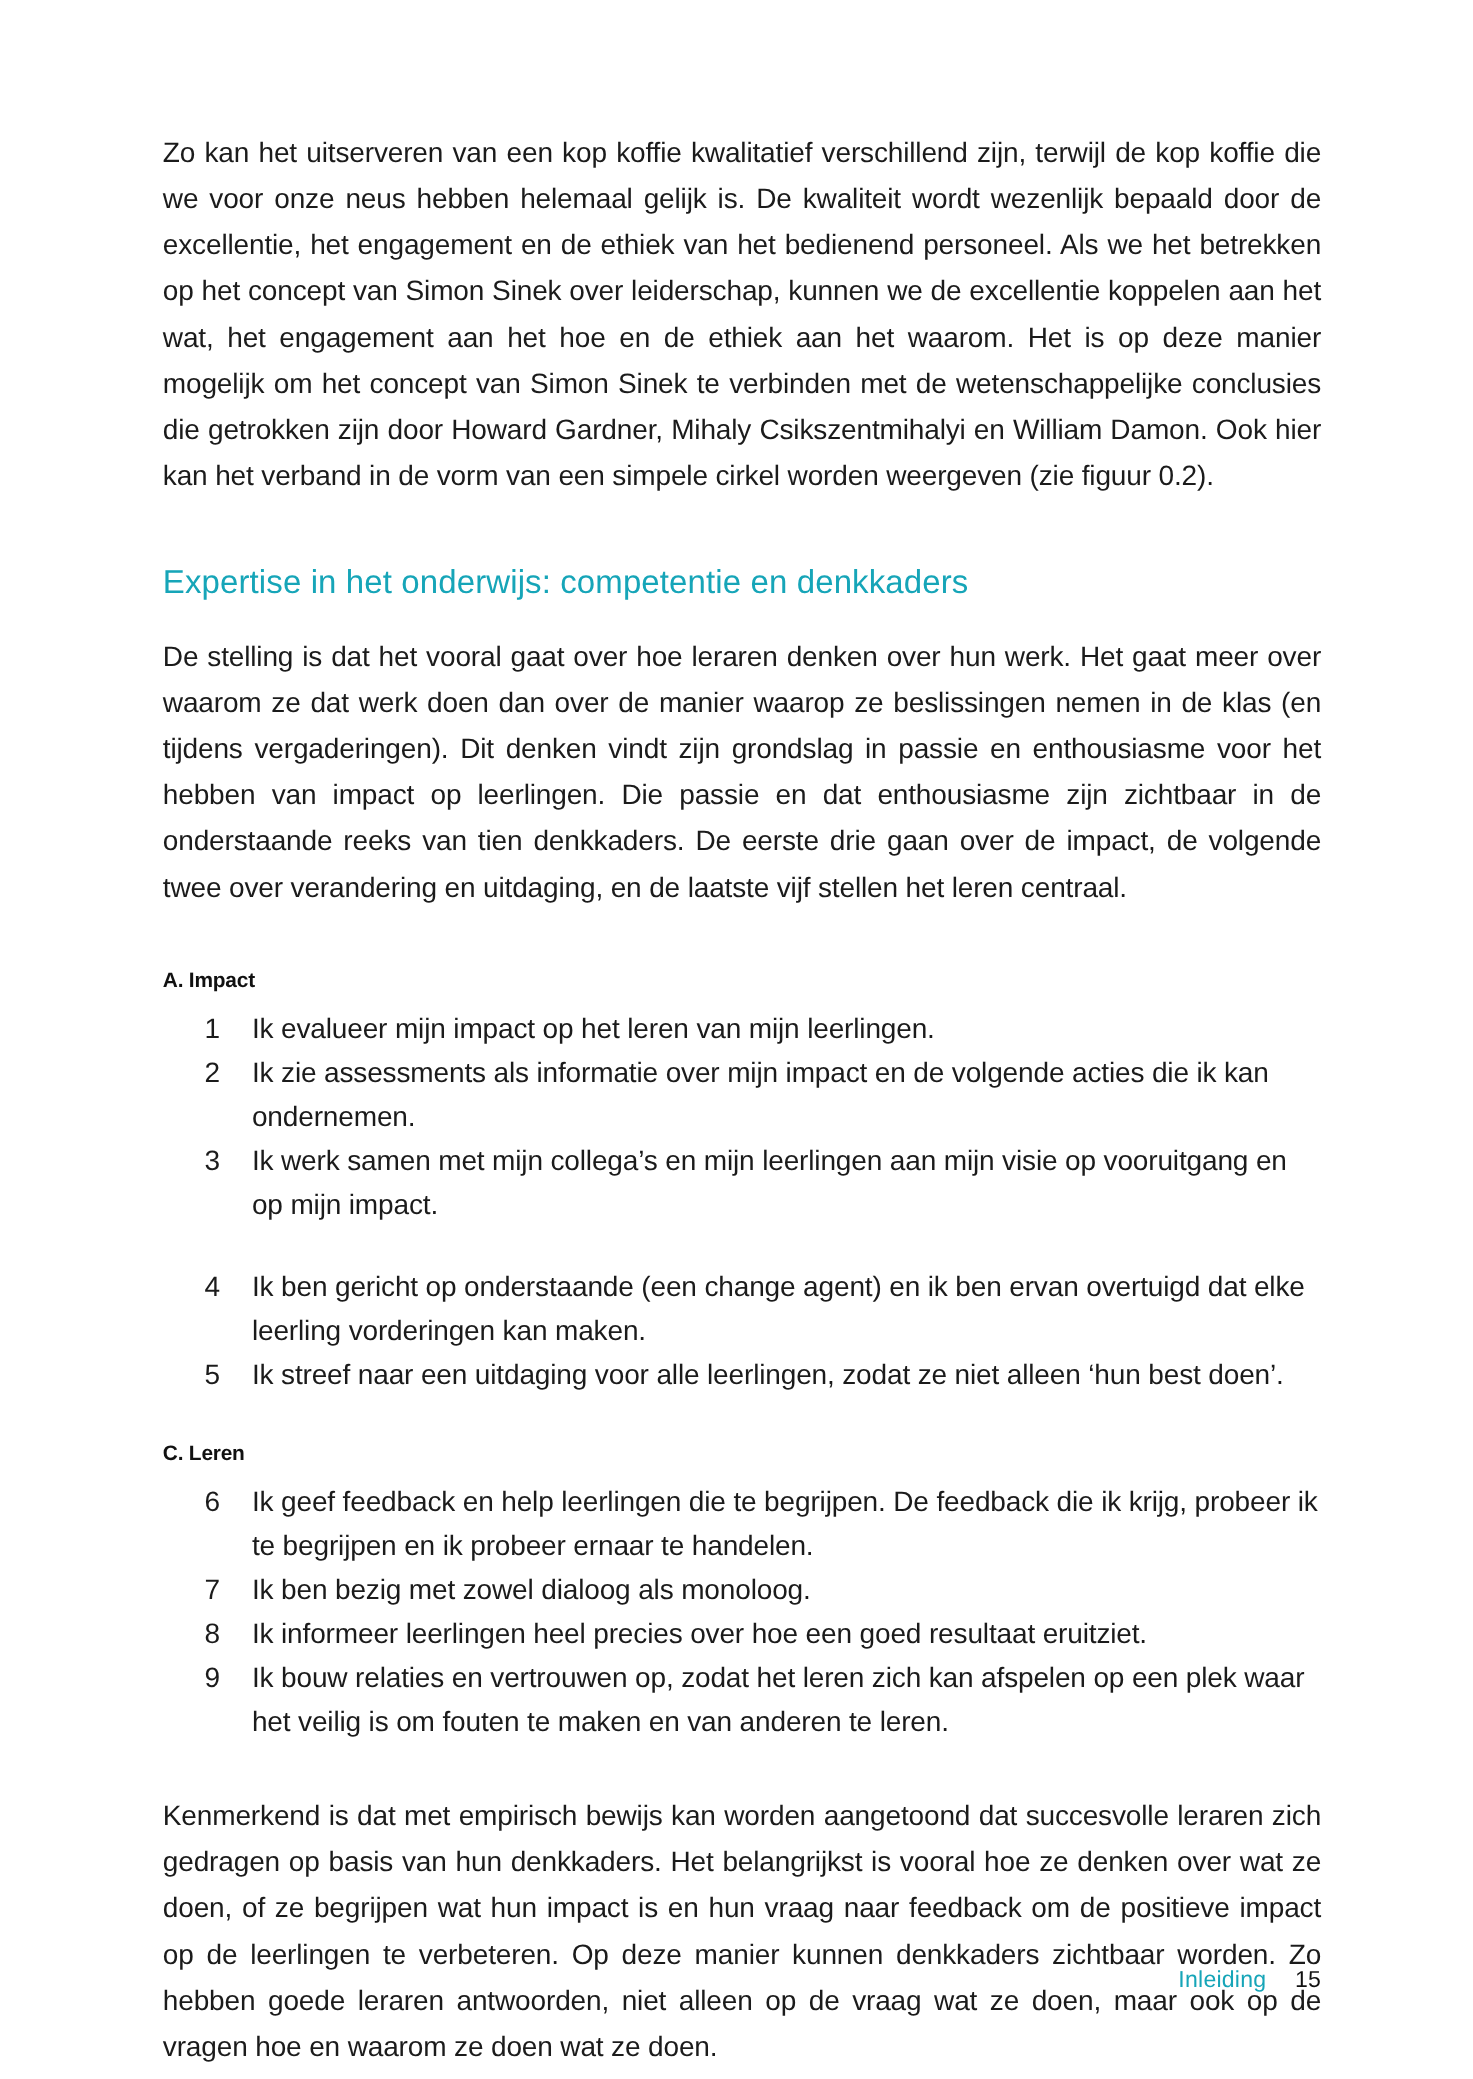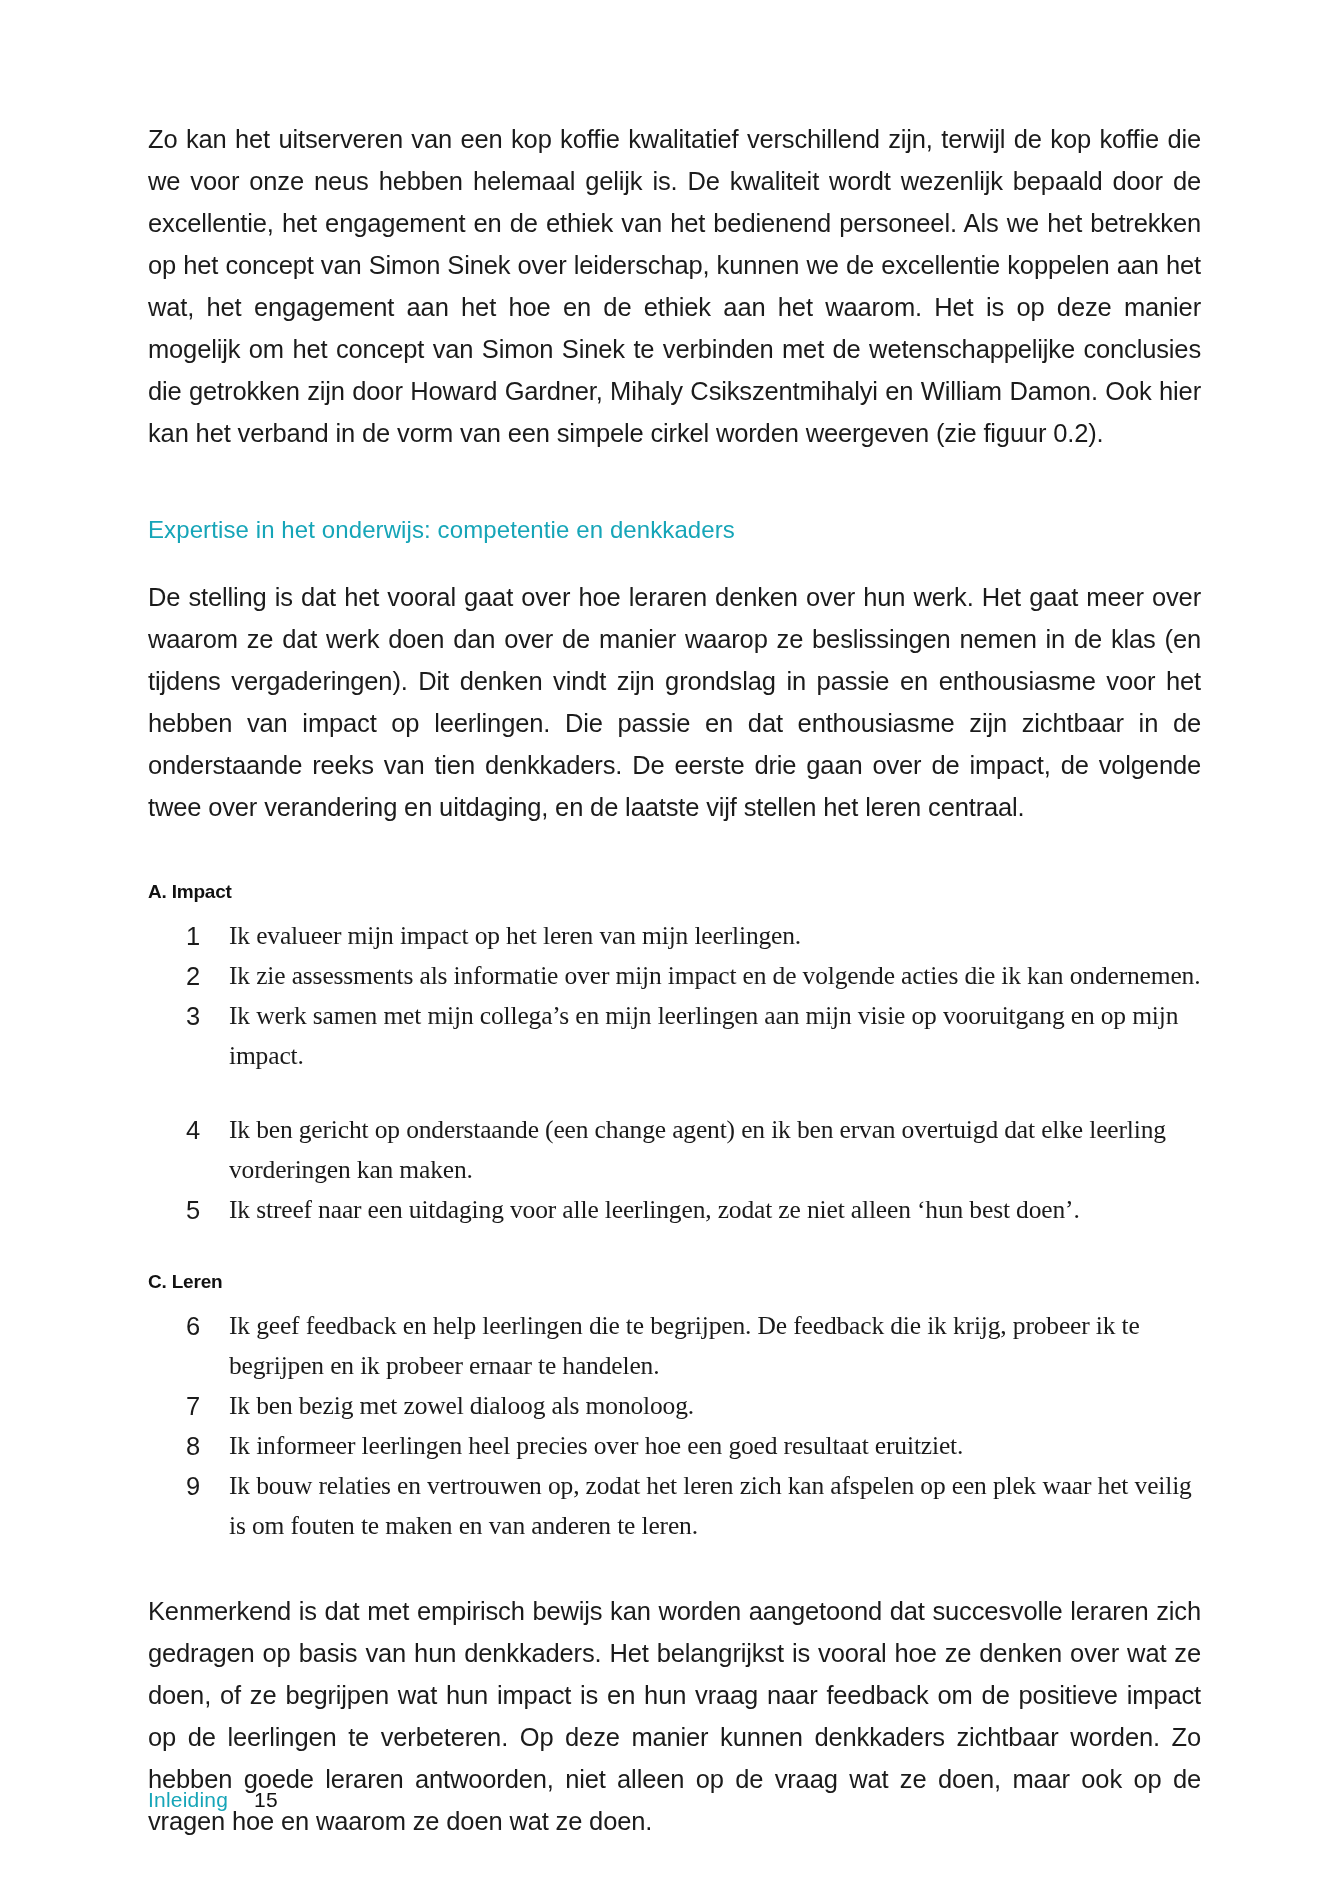--- a/index.html
+++ b/index.html
@@ -46,21 +46,21 @@
     transform-origin: left top;
   }
 
   .gap-intro { height: 56px; }
   .gap-after-h2 { height: 26px; }
   .gap-after-para { height: 46px; }
   .gap-section { height: 34px; }
   .gap-before-final { height: 44px; }
 
   h2.section-heading {
-    font-size: 24px;
+    font-size: 30px;
     line-height: 40px;
     font-weight: 400;
     color: #16a5b8;
     margin: 0;
     letter-spacing: 0.1px;
     font-stretch: condensed;
   }
 
   h3.group-heading {
     font-size: 19px;
@@ -94,34 +94,33 @@
     text-align: right;
     padding-right: 0;
     color: #1b1b1b;
   }
 
   li.item .item-text {
     flex: 1 1 auto;
     padding-left: 29px;
     text-align: left;
     color: #1b1b1b;
-    font-family: Liberation Serif, serif;
   }
 
   .list-indent { padding-left: 52px; }
 
   .footer {
     position: absolute;
     left: 131px;
     top: 1780px;
     width: 1053px;
     height: 40px;
     display: flex;
     align-items: center;
-    justify-content: flex-start;
+    justify-content: flex-end;
     font-size: 21px;
     font-stretch: condensed;
   }
   .footer .chapter-label {
     color: #16a5b8;
     letter-spacing: 0.2px;
     margin-right: 26px;
   }
   .footer .page-number {
     color: #111111;

